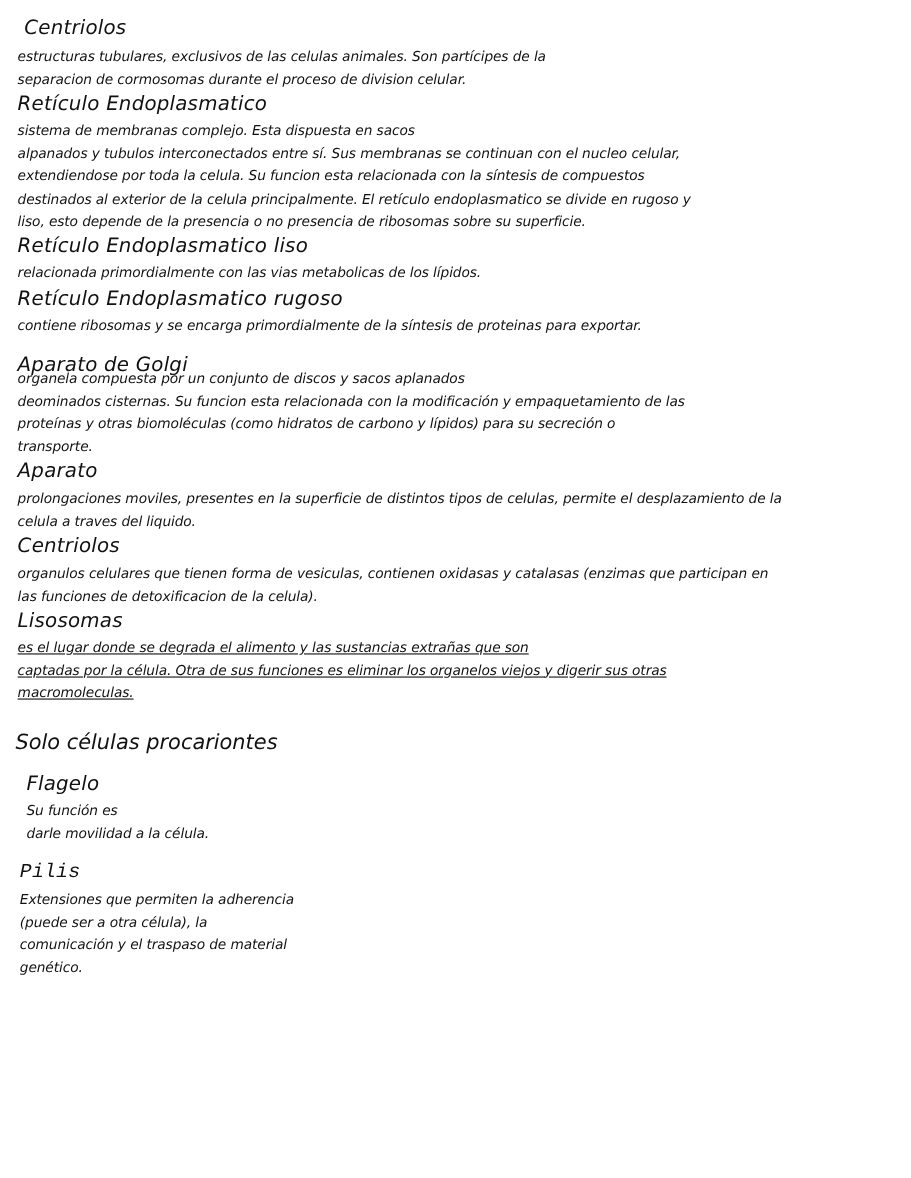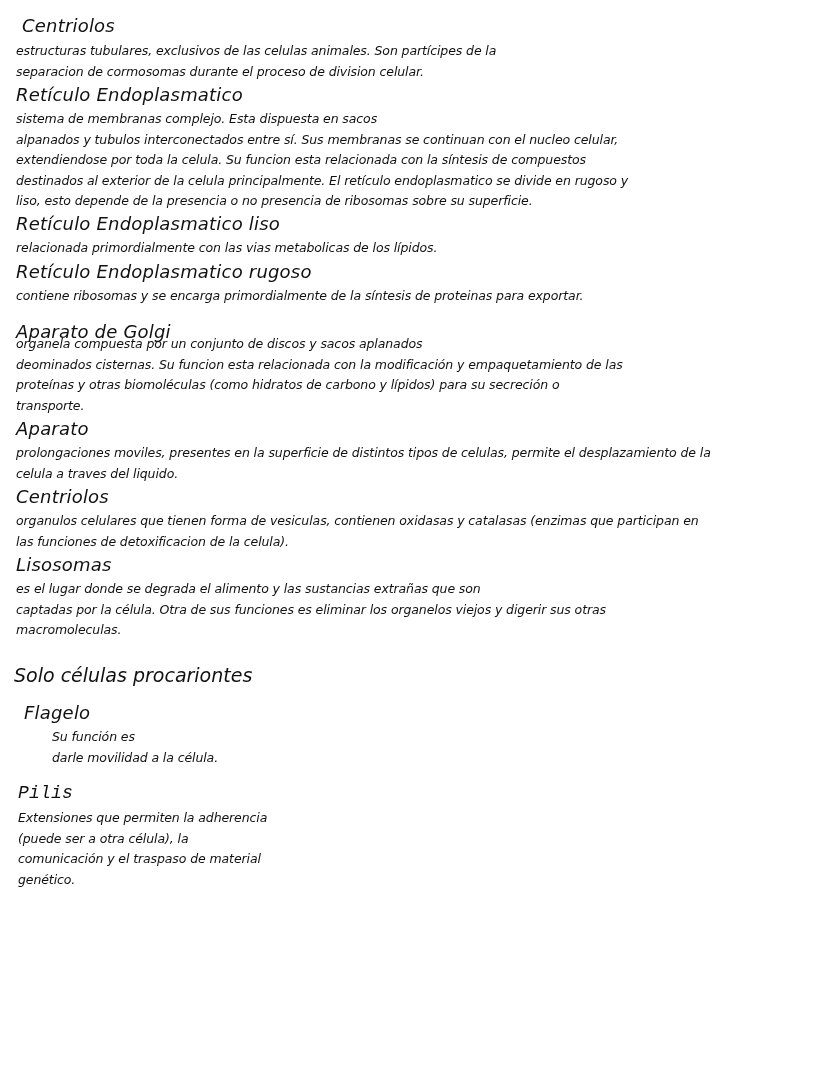--- a/index.html
+++ b/index.html
@@ -40,28 +40,28 @@
 
   <div class="h" style="left:16px; top:418px;">Aparato</div>
   <div class="p" style="left:16px; top:443px;">prolongaciones moviles, presentes en la superficie de distintos tipos de celulas, permite el desplazamiento de la
 celula a traves del liquido.</div>
 
   <div class="h" style="left:16px; top:486px;">Centriolos</div>
   <div class="p" style="left:16px; top:511px;">organulos celulares que tienen forma de vesiculas, contienen oxidasas y catalasas (enzimas que participan en
 las funciones de detoxificacion de la celula).</div>
 
   <div class="h" style="left:16px; top:554px;">Lisosomas</div>
-  <div class="p" style="left:16px; top:579px;">es el lugar donde se degrada el alimento y las sustancias extrañas que son
+  <div class="p" style="left:16px; top:579px;text-decoration:underline;">es el lugar donde se degrada el alimento y las sustancias extrañas que son
 captadas por la célula. Otra de sus funciones es eliminar los organelos viejos y digerir sus otras
 macromoleculas.</div>
 
   <div class="section" style="left:14px; top:664px;">Solo células procariontes</div>
 
   <div class="h" style="left:24px; top:702px;">Flagelo</div>
-  <div class="p" style="left:24px; top:727px;margin-left:28px;">Su función es
+  <div class="p" style="left:24px; top:727px;">Su función es
 darle movilidad a la célula.</div>
 
   <div class="h" style="left:18px; top:783px;font-family:Liberation Mono, monospace;">Pilis</div>
   <div class="p" style="left:18px; top:808px;">Extensiones que permiten la adherencia
 (puede ser a otra célula), la
 comunicación y el traspaso de material
 genético.</div>
 </div>
 
 </body></html>

